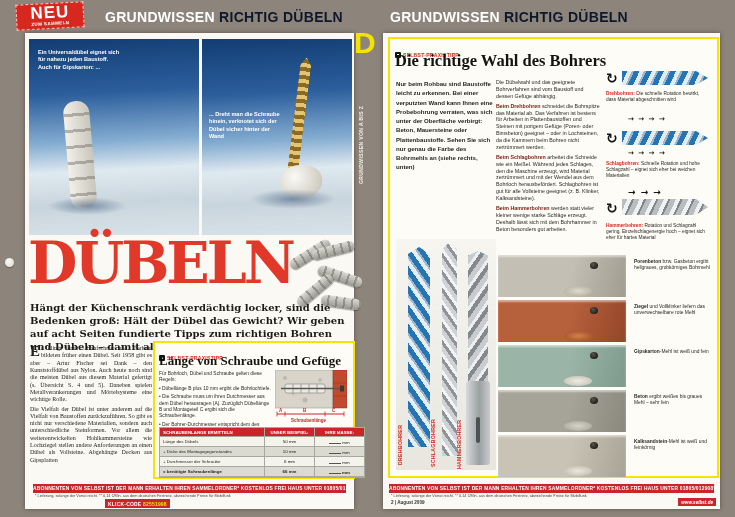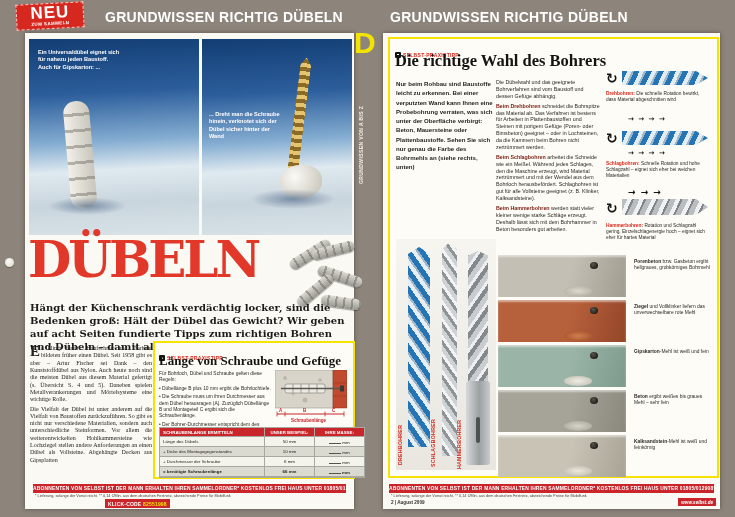--- a/index.html
+++ b/index.html
@@ -3,21 +3,21 @@
 <meta charset="utf-8">
 <style>
   html,body{margin:0;padding:0;background:#6f6961;}
   #canvas{position:relative;width:735px;height:517px;background:#8d857b;overflow:hidden;
           font-family:"Liberation Sans",sans-serif;-webkit-font-smoothing:antialiased;}
   .abs{position:absolute;}
   .page{position:absolute;background:#faf9f4;box-shadow:0 0 4px rgba(35,30,25,.5);}
 
   
   .hdr{font-size:14px;font-weight:bold;color:#fff;letter-spacing:.3px;white-space:nowrap;}
-  .hdr .yel{color:#ffffff;}
+  .hdr .yel{color:#0f172a;}
 
   
   .neu{background:#d6281e;color:#fff;text-align:center;transform:rotate(-3deg);
        border:1.5px dashed rgba(255,255,255,.75);padding:1px 4px 2px;}
   .neu .l1{font-size:17px;font-weight:bold;letter-spacing:1px;line-height:16px;}
   .neu .l2{font-size:4.5px;font-weight:bold;letter-spacing:.4px;line-height:5px;}
 
   
   .dtab{font-size:30px;font-weight:bold;color:#f3e300;line-height:30px;}
   .vtext{writing-mode:vertical-rl;transform:rotate(180deg);}
@@ -32,21 +32,21 @@
         background:repeating-linear-gradient(0deg,transparent 0 13px,rgba(120,117,108,.5) 13px 16px);}
   .screw{position:absolute;width:11px;height:118px;transform:rotate(7deg);border-radius:4px;
         background:repeating-linear-gradient(0deg,#8a6a24 0 4px,#e6c46e 4px 8px);
         clip-path:polygon(50% 0,100% 7%,100% 100%,0 100%,0 7%);}
   .knot{position:absolute;width:42px;height:34px;border-radius:50% 45% 55% 50%;
         background:radial-gradient(circle at 35% 35%,#fbfaf6,#cfccc2 75%,#b3b0a6);}
   .shadow{position:absolute;border-radius:50%;background:radial-gradient(ellipse,rgba(40,70,110,.5),rgba(40,70,110,0) 70%);}
 
   
   .bigtitle{font-family:"DejaVu Serif",serif;font-weight:bold;color:#e2382a;
-            font-size:50px;line-height:.95;letter-spacing:-3px;white-space:nowrap;}
+            font-size:57px;line-height:.95;letter-spacing:-3px;white-space:nowrap;}
   .intro{font-family:"DejaVu Serif",serif;font-weight:bold;color:#1c1b19;font-size:10px;line-height:1.3;}
   .bodycol{font-family:"Liberation Serif",serif;font-size:6px;line-height:1.22;color:#26241f;
            text-align:justify;overflow:hidden;}
   .bodycol p{margin:0 0 2px 0;}
   .dropcap{float:left;font-size:15px;line-height:12px;font-weight:bold;padding-right:1px;}
 
   
   .capsule{position:absolute;height:11px;border-radius:6px;
         background:linear-gradient(180deg,#dcdbd4,#97968e);box-shadow:0 1px 1px rgba(0,0,0,.35);}
   .capsule:after{content:"";position:absolute;inset:0;border-radius:6px;

